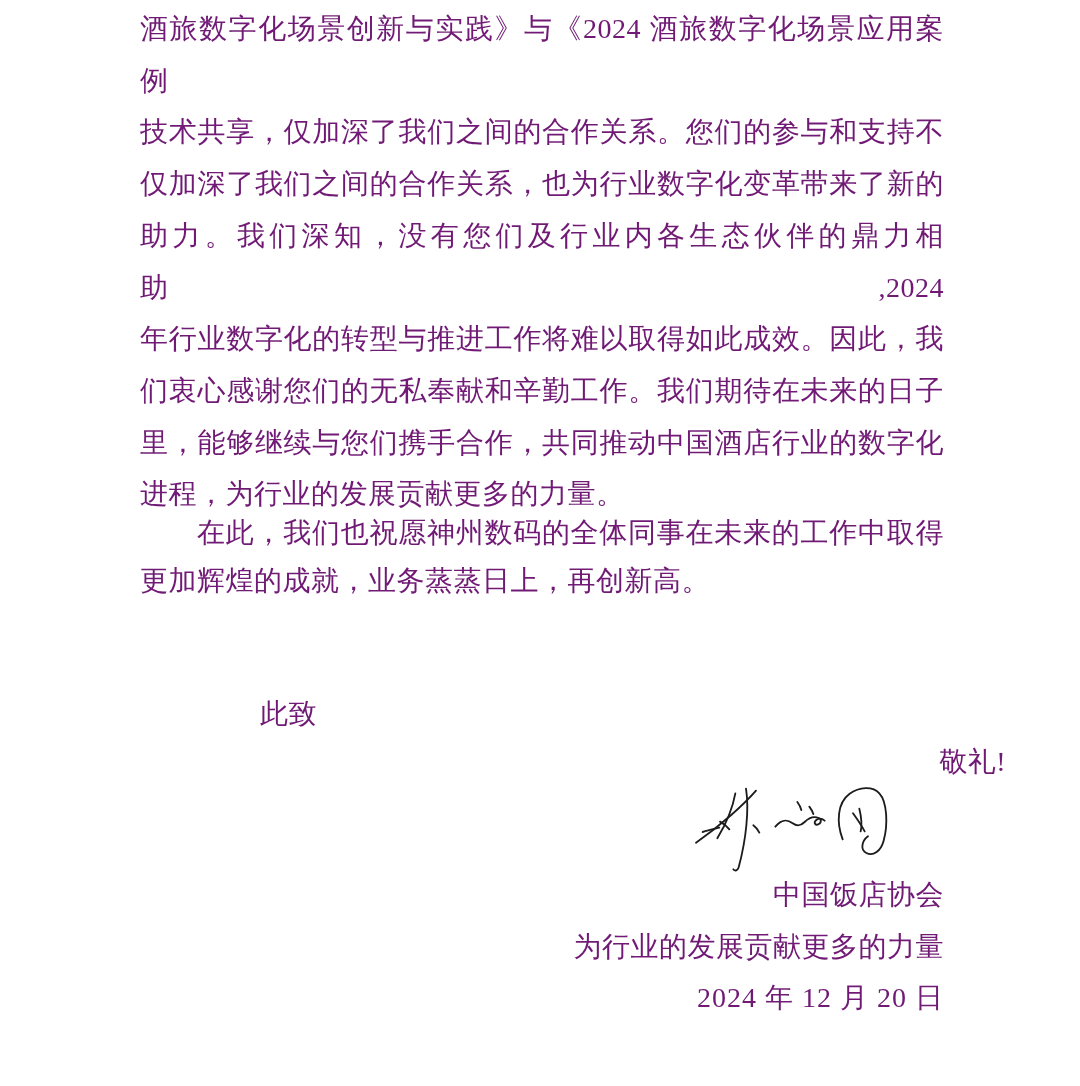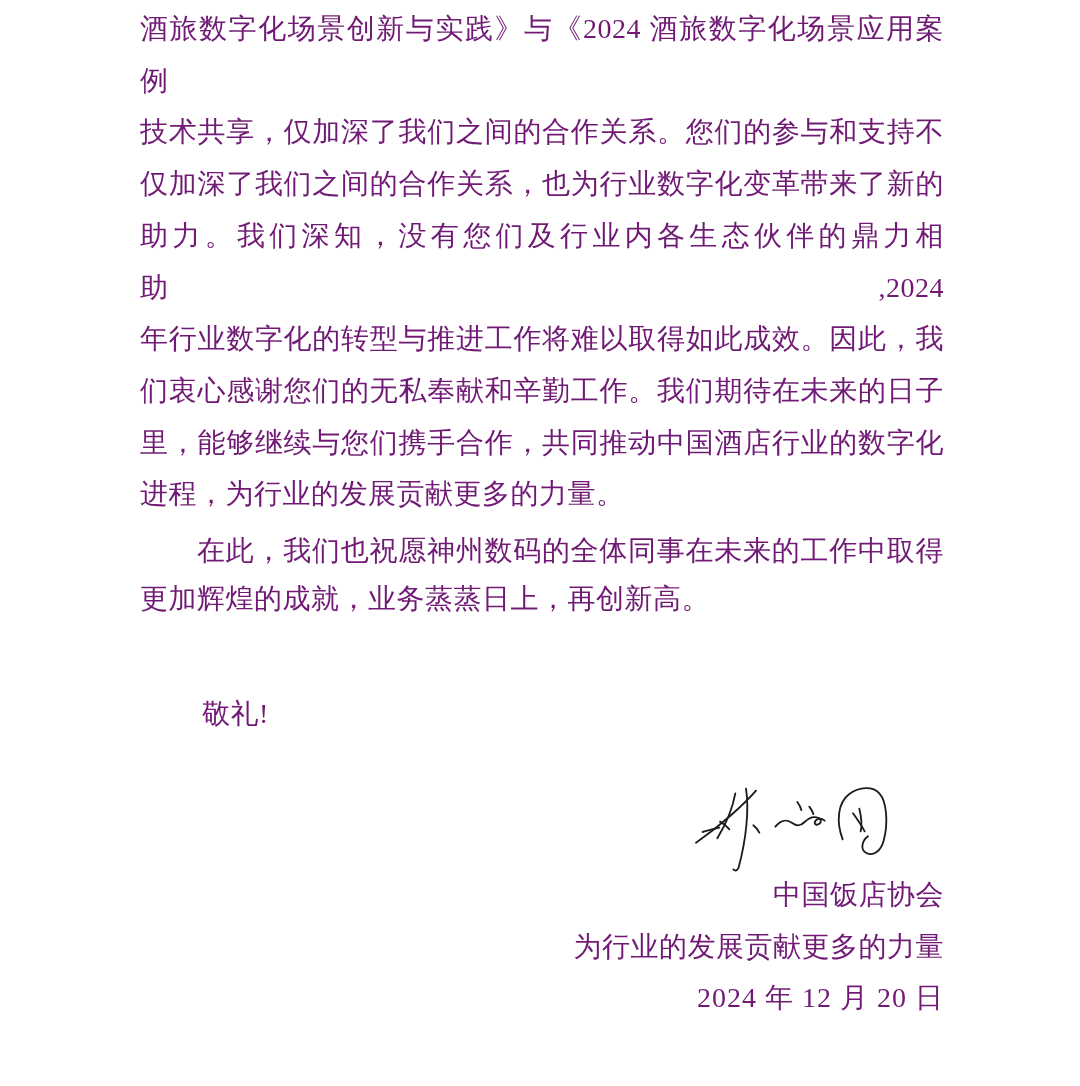--- a/index.html
+++ b/index.html
@@ -17,32 +17,32 @@
     color: #701a75;
   }
   .textblock {
     position: absolute;
     left: 140px;
     width: 804px;
     font-size: 28px;
     letter-spacing: 0.5px;
   }
   .p1 { top: 3px;   line-height: 51.7px; }
-  .p2 { top: 527px; line-height: 48px; }
+  .p2 { top: 509px; line-height: 48px; }
   .line { width: 100%; }
   
   .j {
     text-align: justify;
     text-align-last: justify;
     text-justify: inter-character;
   }
   .indent { text-indent: 57px; }
   .closing { top: 690px; line-height: 48px; }
   .closing .cizhi  { padding-left: 120px; }
-  .closing .jingli { padding-left: 62px; }
+  .closing .jingli { padding-left: 62px; text-align: right; }
   .sigblock {
     top: 869px;
     line-height: 51.5px;
     text-align: right;
   }
   .sigblock .org   { padding-right: 3px; }
   .sigblock .title { padding-right: 0px; }
   .sigblock .date  { padding-right: 8px; letter-spacing: 1px; }
   .signature {
     position: absolute;
@@ -74,20 +74,21 @@
     <div class="line j">里，能够继续与您们携手合作，共同推动中国酒店行业的数字化</div>
     <div class="line">进程，为行业的发展贡献更多的力量。</div>
   </div>
 
   <div class="textblock p2">
     <div class="line j indent">在此，我们也祝愿神州数码的全体同事在未来的工作中取得</div>
     <div class="line">更加辉煌的成就，业务蒸蒸日上，再创新高。</div>
   </div>
 
   <div class="textblock closing">
+    <div class="line cizhi">此致</div>
     <div class="line jingli">敬礼!</div>
   </div>
 
   <svg class="signature" viewBox="0 0 720 360" xmlns="http://www.w3.org/2000/svg" aria-hidden="true">
 
     <path d="M258,62 C225,100 155,165 78,218"></path>
     <path d="M196,70 C188,115 163,170 142,205"></path>
     <path d="M98,186 C115,181 132,177 148,173"></path>
     <path d="M150,155 C163,162 172,170 178,178"></path>
     <path d="M228,56 C238,120 228,210 206,292 C202,302 196,304 190,298"></path>

